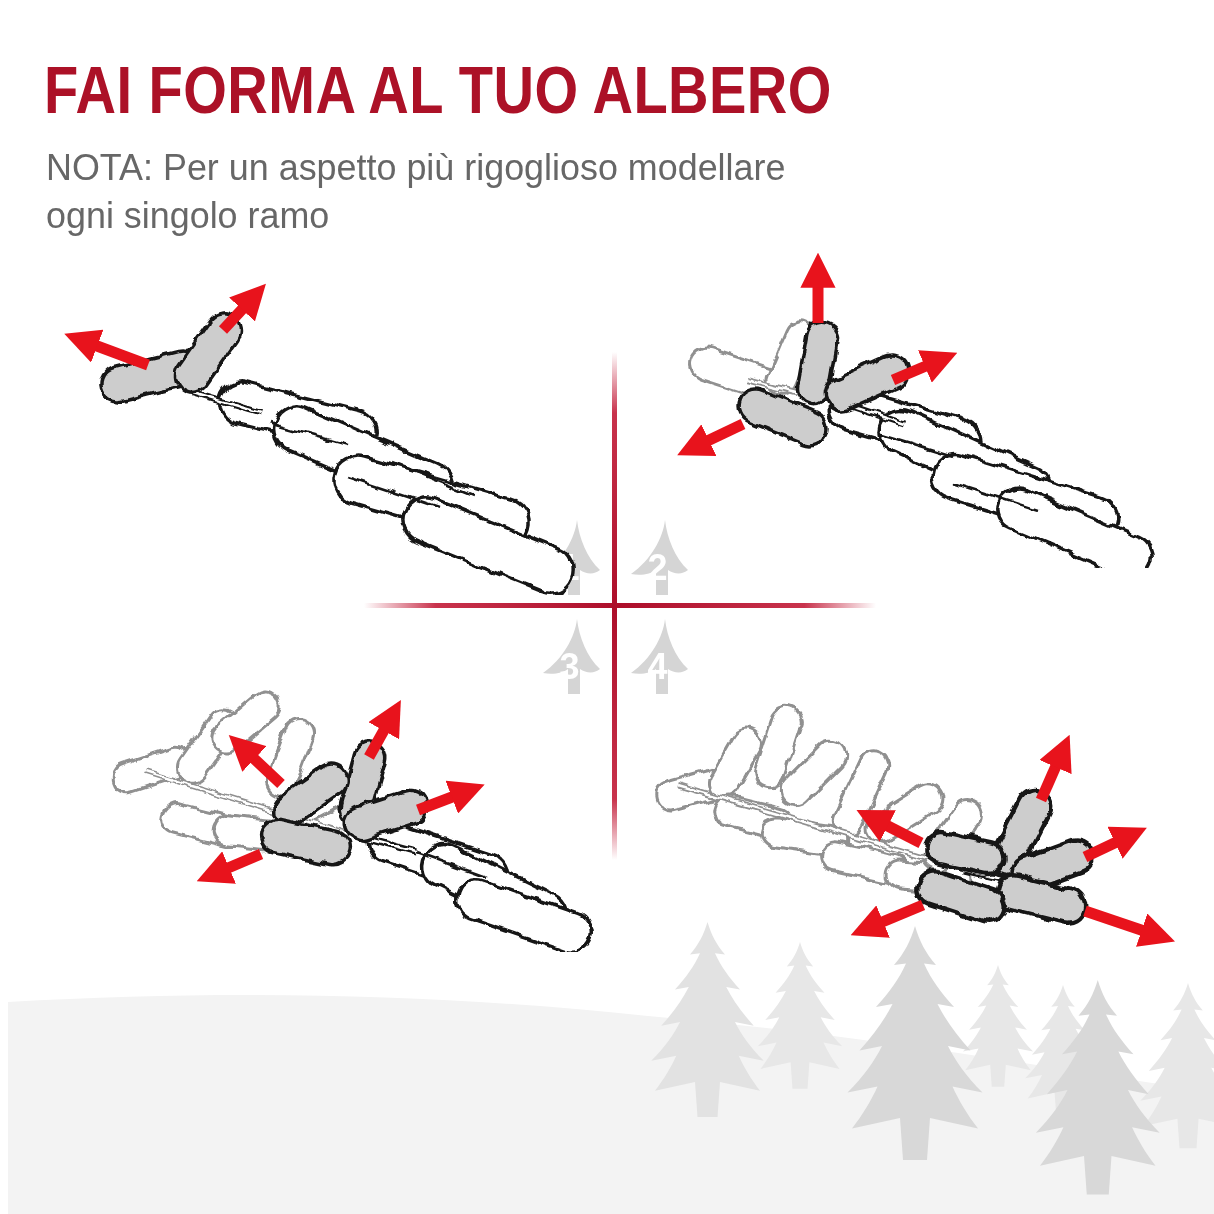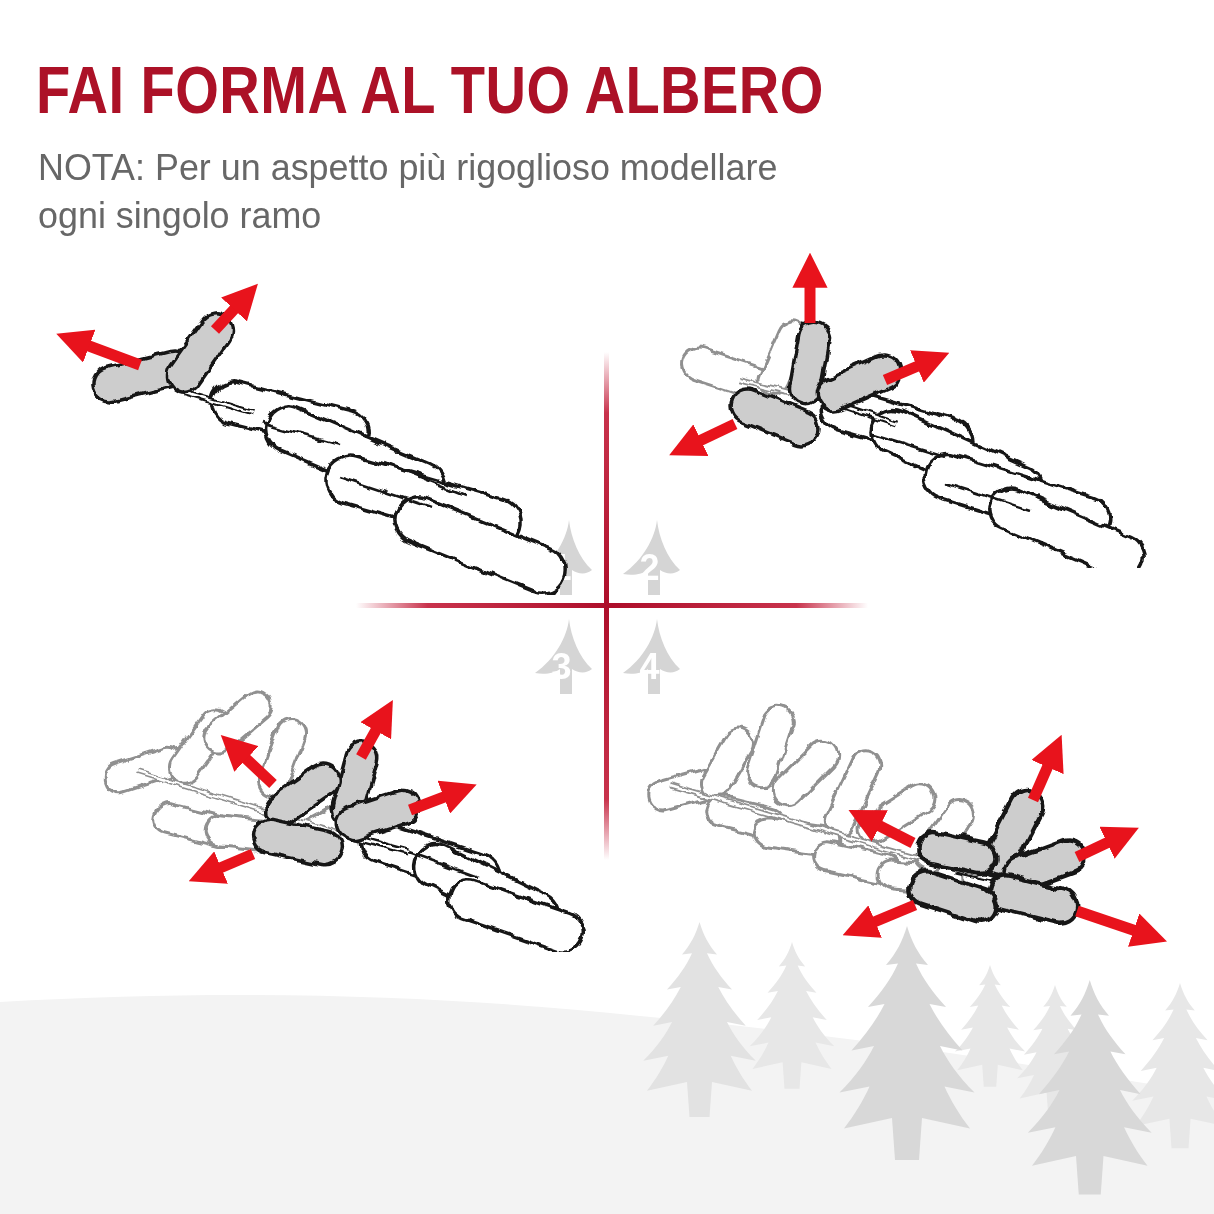--- a/index.html
+++ b/index.html
@@ -1,18 +1,18 @@
 <!DOCTYPE html>
 <html><head>
 <meta charset="utf-8">
 <style>
   html,body{margin:0;padding:0;background:#ffffff;}
   body{width:1214px;height:1214px;position:relative;overflow:hidden;
        font-family:"Liberation Sans",sans-serif;}
-  .stage{position:absolute;inset:0;}
+  .stage{position:absolute;inset:0;margin-left:8px;}
 
   
   .title{position:absolute;left:36px;top:52px;margin:0;
          font-size:66px;font-weight:700;color:#ac1127;white-space:nowrap;
          transform:scaleX(.85);transform-origin:left top;letter-spacing:.5px;}
   .note{position:absolute;left:38px;top:144px;color:#676767;
         font-size:37px;line-height:48px;font-weight:400;
         transform:scaleX(.97);transform-origin:left top;}
 
   

